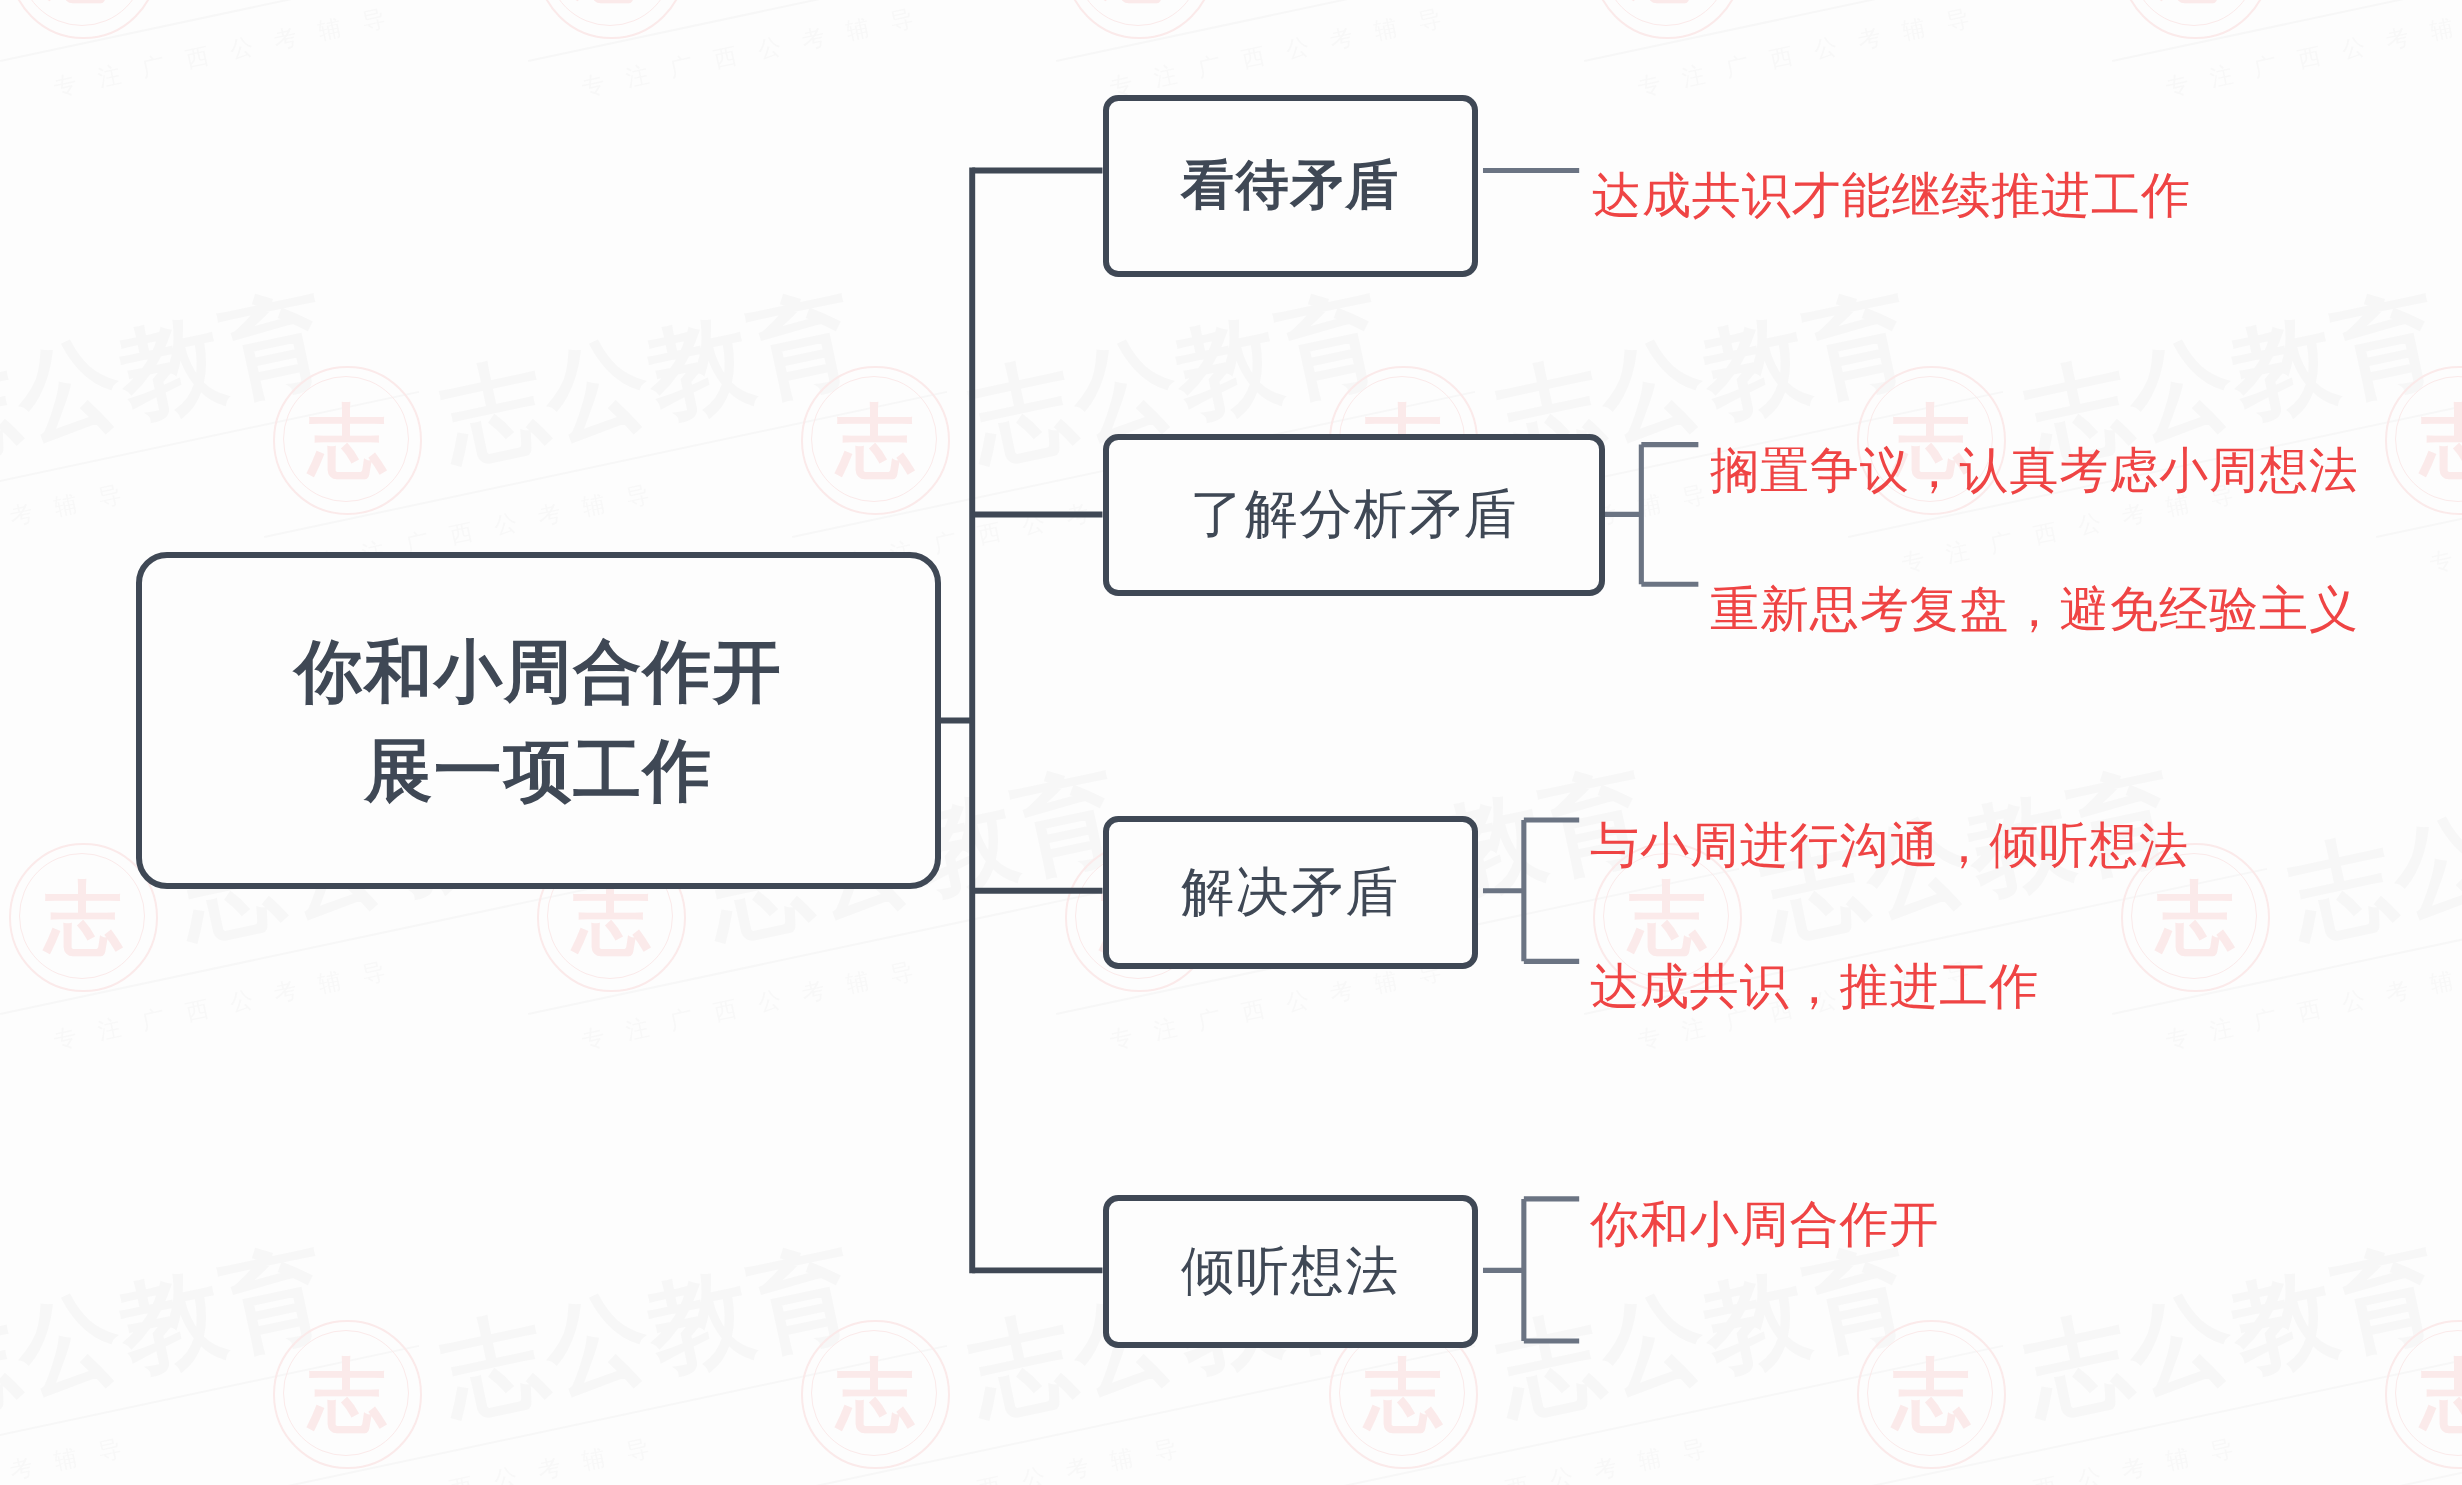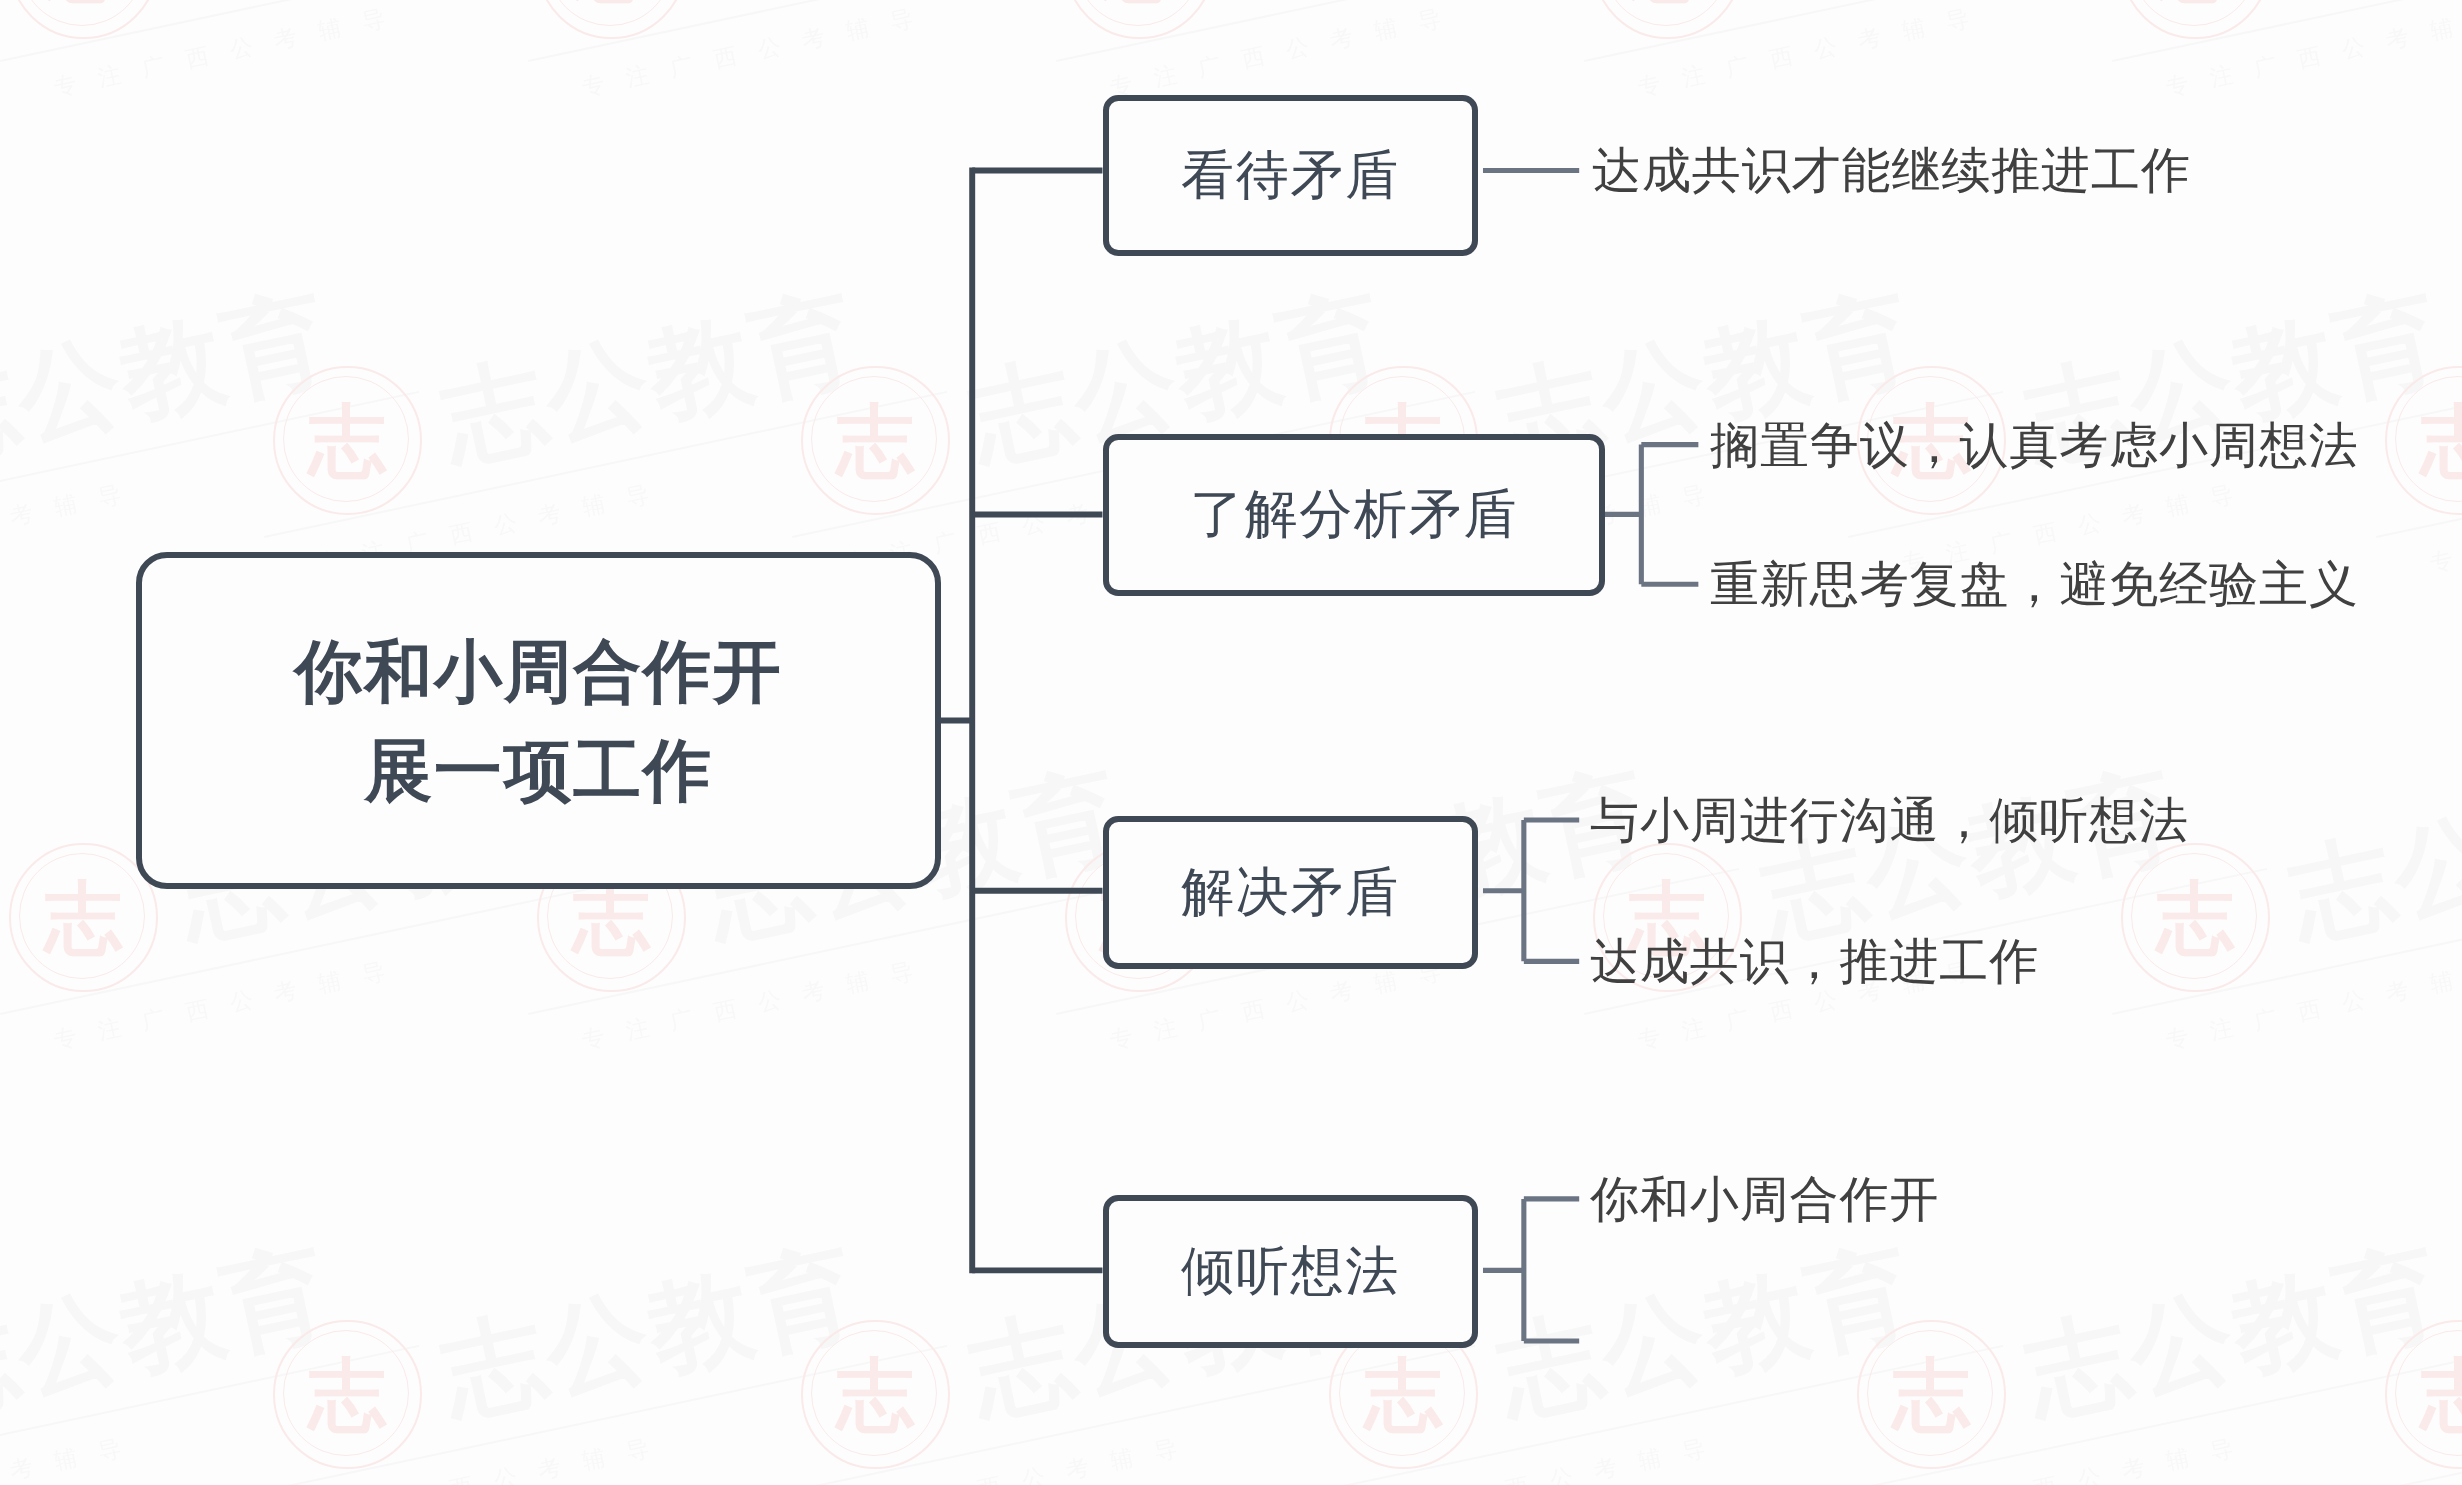--- a/index.html
+++ b/index.html
@@ -129,25 +129,26 @@
     font-size: 53px;
     font-weight: normal;
     letter-spacing: 1.7px;
     white-space: nowrap;
   }
 
   
   .leaf-label {
     position: absolute;
     z-index: 3;
-    color: #404040;
+    color: #ef4444;
     font-size: 49px;
     line-height: 1;
     white-space: nowrap;
     letter-spacing: 0.9px;
+    margin-top: 25px;
   }
 </style>
 </head>
 <body>
 
 <div id="canvas">
 
   <div id="watermark-layer">
 
   <div class="wm-tile" style="left: 0px; top: -221px;">
@@ -329,21 +330,21 @@
     <path d="M1790 1575 H1855" stroke="#6b7483" stroke-width="6" fill="none"></path>
   </svg>
 
   <div class="node" id="root-node">
     <div>
       <div>你和小周合作开</div>
       <div>展一项工作</div>
     </div>
   </div>
 
-  <div class="node branch-node" style="left:1103px; top:95px; width:375px; height:161px;">
+  <div class="node branch-node" style="left:1103px; top:95px; width:375px; height:182px;font-weight:bold;">
     <span>看待矛盾</span>
   </div>
 
   <div class="node branch-node" style="left:1103px; top:434px; width:502px; height:162px;">
     <span>了解分析矛盾</span>
   </div>
 
   <div class="node branch-node" style="left:1103px; top:816px; width:375px; height:153px;">
     <span>解决矛盾</span>
   </div>

